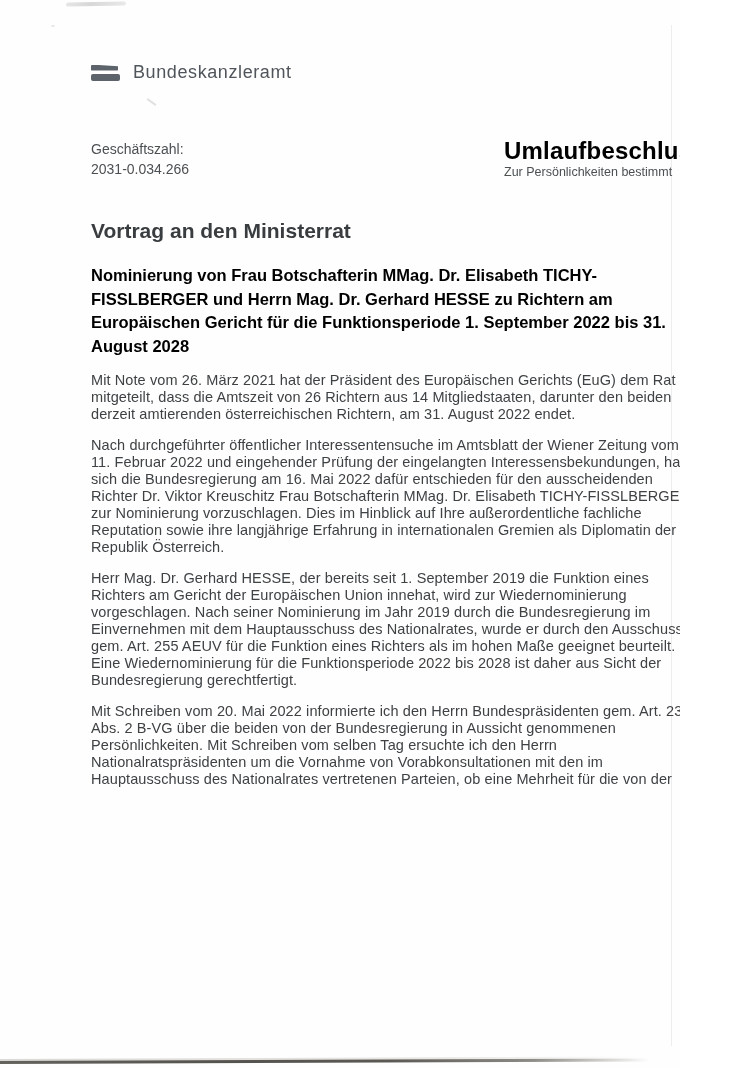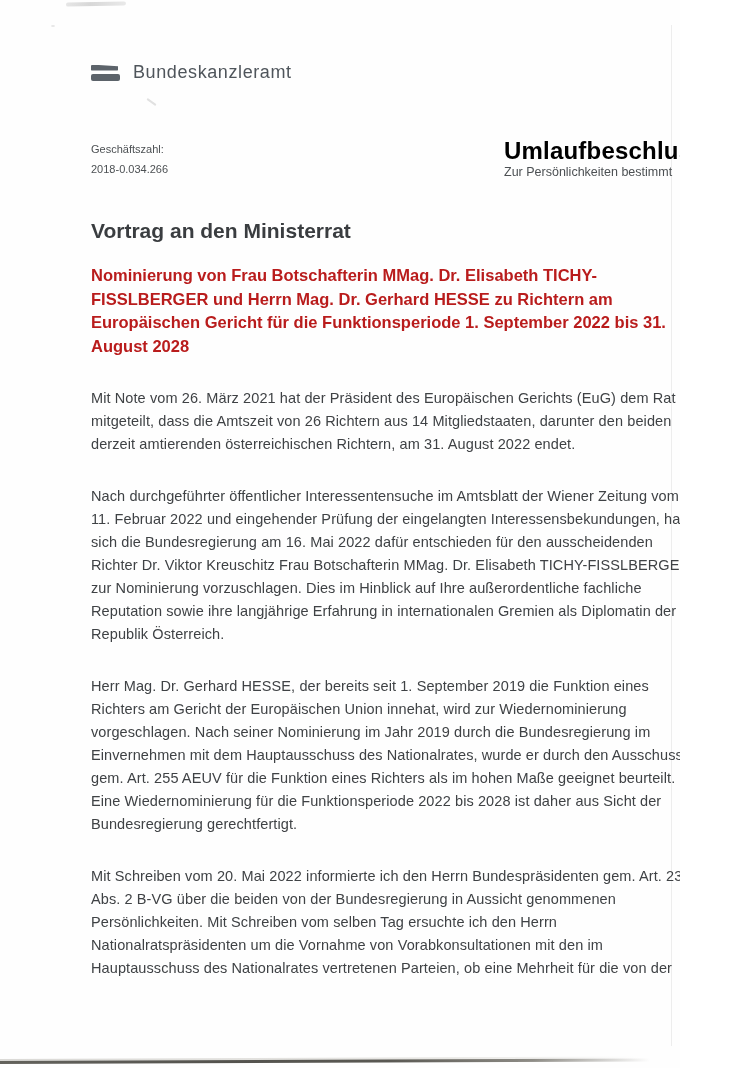--- a/index.html
+++ b/index.html
@@ -41,43 +41,43 @@
   .logo-text {
     font-size:18px; letter-spacing:0.6px;
     color:#4f555b;
   }
 
   
   .meta-row {
     margin-top:57px;
     display:flex; justify-content:space-between; align-items:flex-start;
   }
-  .meta-left { font-size:11px; line-height:20px; color:#4c5053; }
+  .meta-left { font-size:14px; line-height:20px; color:#4c5053; }
   .meta-right { width:188px; }
   .doc-type {
     font-size:24px; font-weight:700; color:#000000;
     line-height:24px; letter-spacing:0.2px;
   }
   .doc-subtitle { font-size:12.5px; color:#4c5053; margin-top:2px; }
 
   
   .subject {
     margin-top:42px;
     font-size:21px; font-weight:700; color:#3a3d40;
     line-height:20px;
   }
   .doc-title {
     margin-top:23px;
-    font-size:16.5px; font-weight:700; color:#b91c1c;
+    font-size:16.5px; font-weight:700; color:#000000;
     line-height:23.5px;
   }
   .bodytext p {
-    margin-top:29px;
+    margin-top:14px;
     font-size:14.5px; color:#3f4245;
-    line-height:23px;
+    line-height:17px;
     letter-spacing:0.1px;
   }
 
   
   .artifact { position:absolute; pointer-events:none; }
   .smudge-top {
     left:66px; top:2px; width:60px; height:4px;
     background:linear-gradient(to right,#e6e6e6,#d7d7d7 40%,#e9e9e9);
     border-radius:2px;
     transform:rotate(-1.2deg);
@@ -128,21 +128,21 @@
       <span class="logo-mark">
         <span class="bar bar1"></span>
         <span class="bar bar2"></span>
       </span>
       <span class="logo-text">Bundeskanzleramt</span>
     </div>
 
     <div class="meta-row">
       <div class="meta-left">
         <div>Geschäftszahl:</div>
-        <div>2018-0.034.266</div>
+        <div>2031-0.034.266</div>
       </div>
       <div class="meta-right">
         <div class="doc-type">Umlaufbeschluss</div>
         <div class="doc-subtitle">Zur Persönlichkeiten bestimmt</div>
       </div>
     </div>
 
     <div class="subject">Vortrag an den Ministerrat</div>
 
     <div class="doc-title">Nominierung von Frau Botschafterin MMag. Dr. Elisabeth TICHY-FISSLBERGER und Herrn Mag. Dr. Gerhard HESSE zu Richtern am Europäischen Gericht für die Funktionsperiode 1. September 2022 bis 31. August 2028</div>

